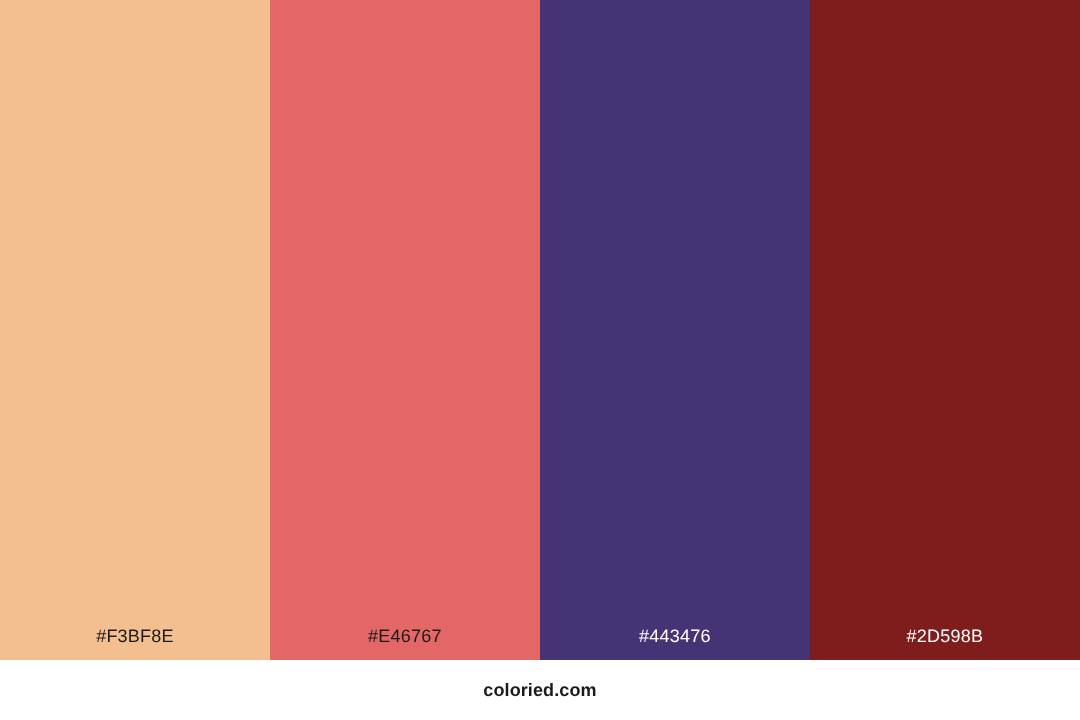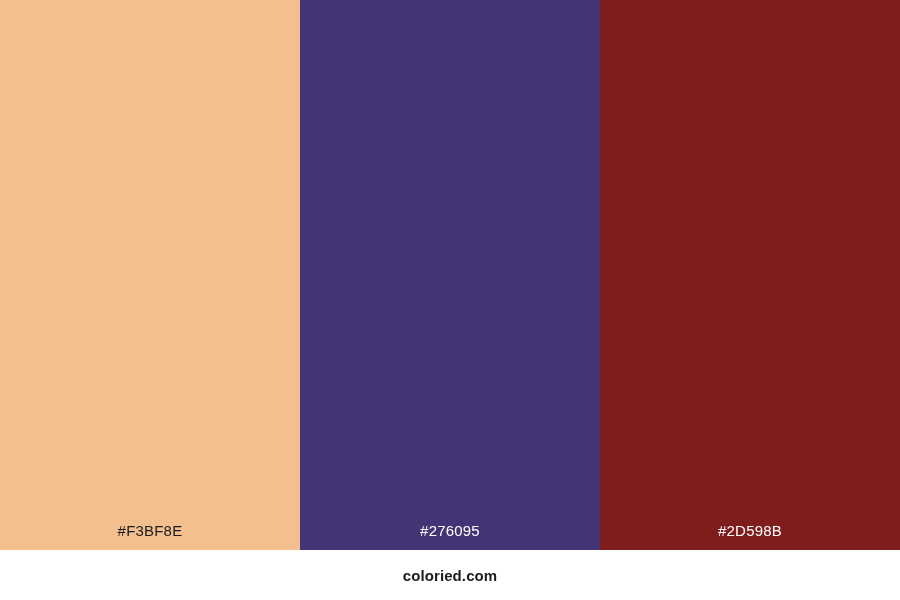--- a/index.html
+++ b/index.html
@@ -74,24 +74,27 @@
 <body>
 
 <div class="palette-card">
 
   <div class="swatch-strip">
 
     <div class="swatch" id="swatch-0" style="background-color: rgb(243, 191, 142);">
       <span class="swatch-label label-dark">#F3BF8E</span>
     </div>
 
+    <div class="swatch" id="swatch-1" style="background-color: rgb(228, 103, 103);">
+      <span class="swatch-label label-dark">#E46767</span>
+    </div>
 
 
     <div class="swatch" id="swatch-3" style="background-color: rgb(68, 52, 118);">
-      <span class="swatch-label label-light">#276095</span>
+      <span class="swatch-label label-light">#443476</span>
     </div>
 
     <div class="swatch" id="swatch-4" style="background-color: #7f1d1d;">
       <span class="swatch-label label-light">#2D598B</span>
     </div>
 
   </div>
 
   <div class="footer">
     <span class="footer-text">coloried.com</span>

